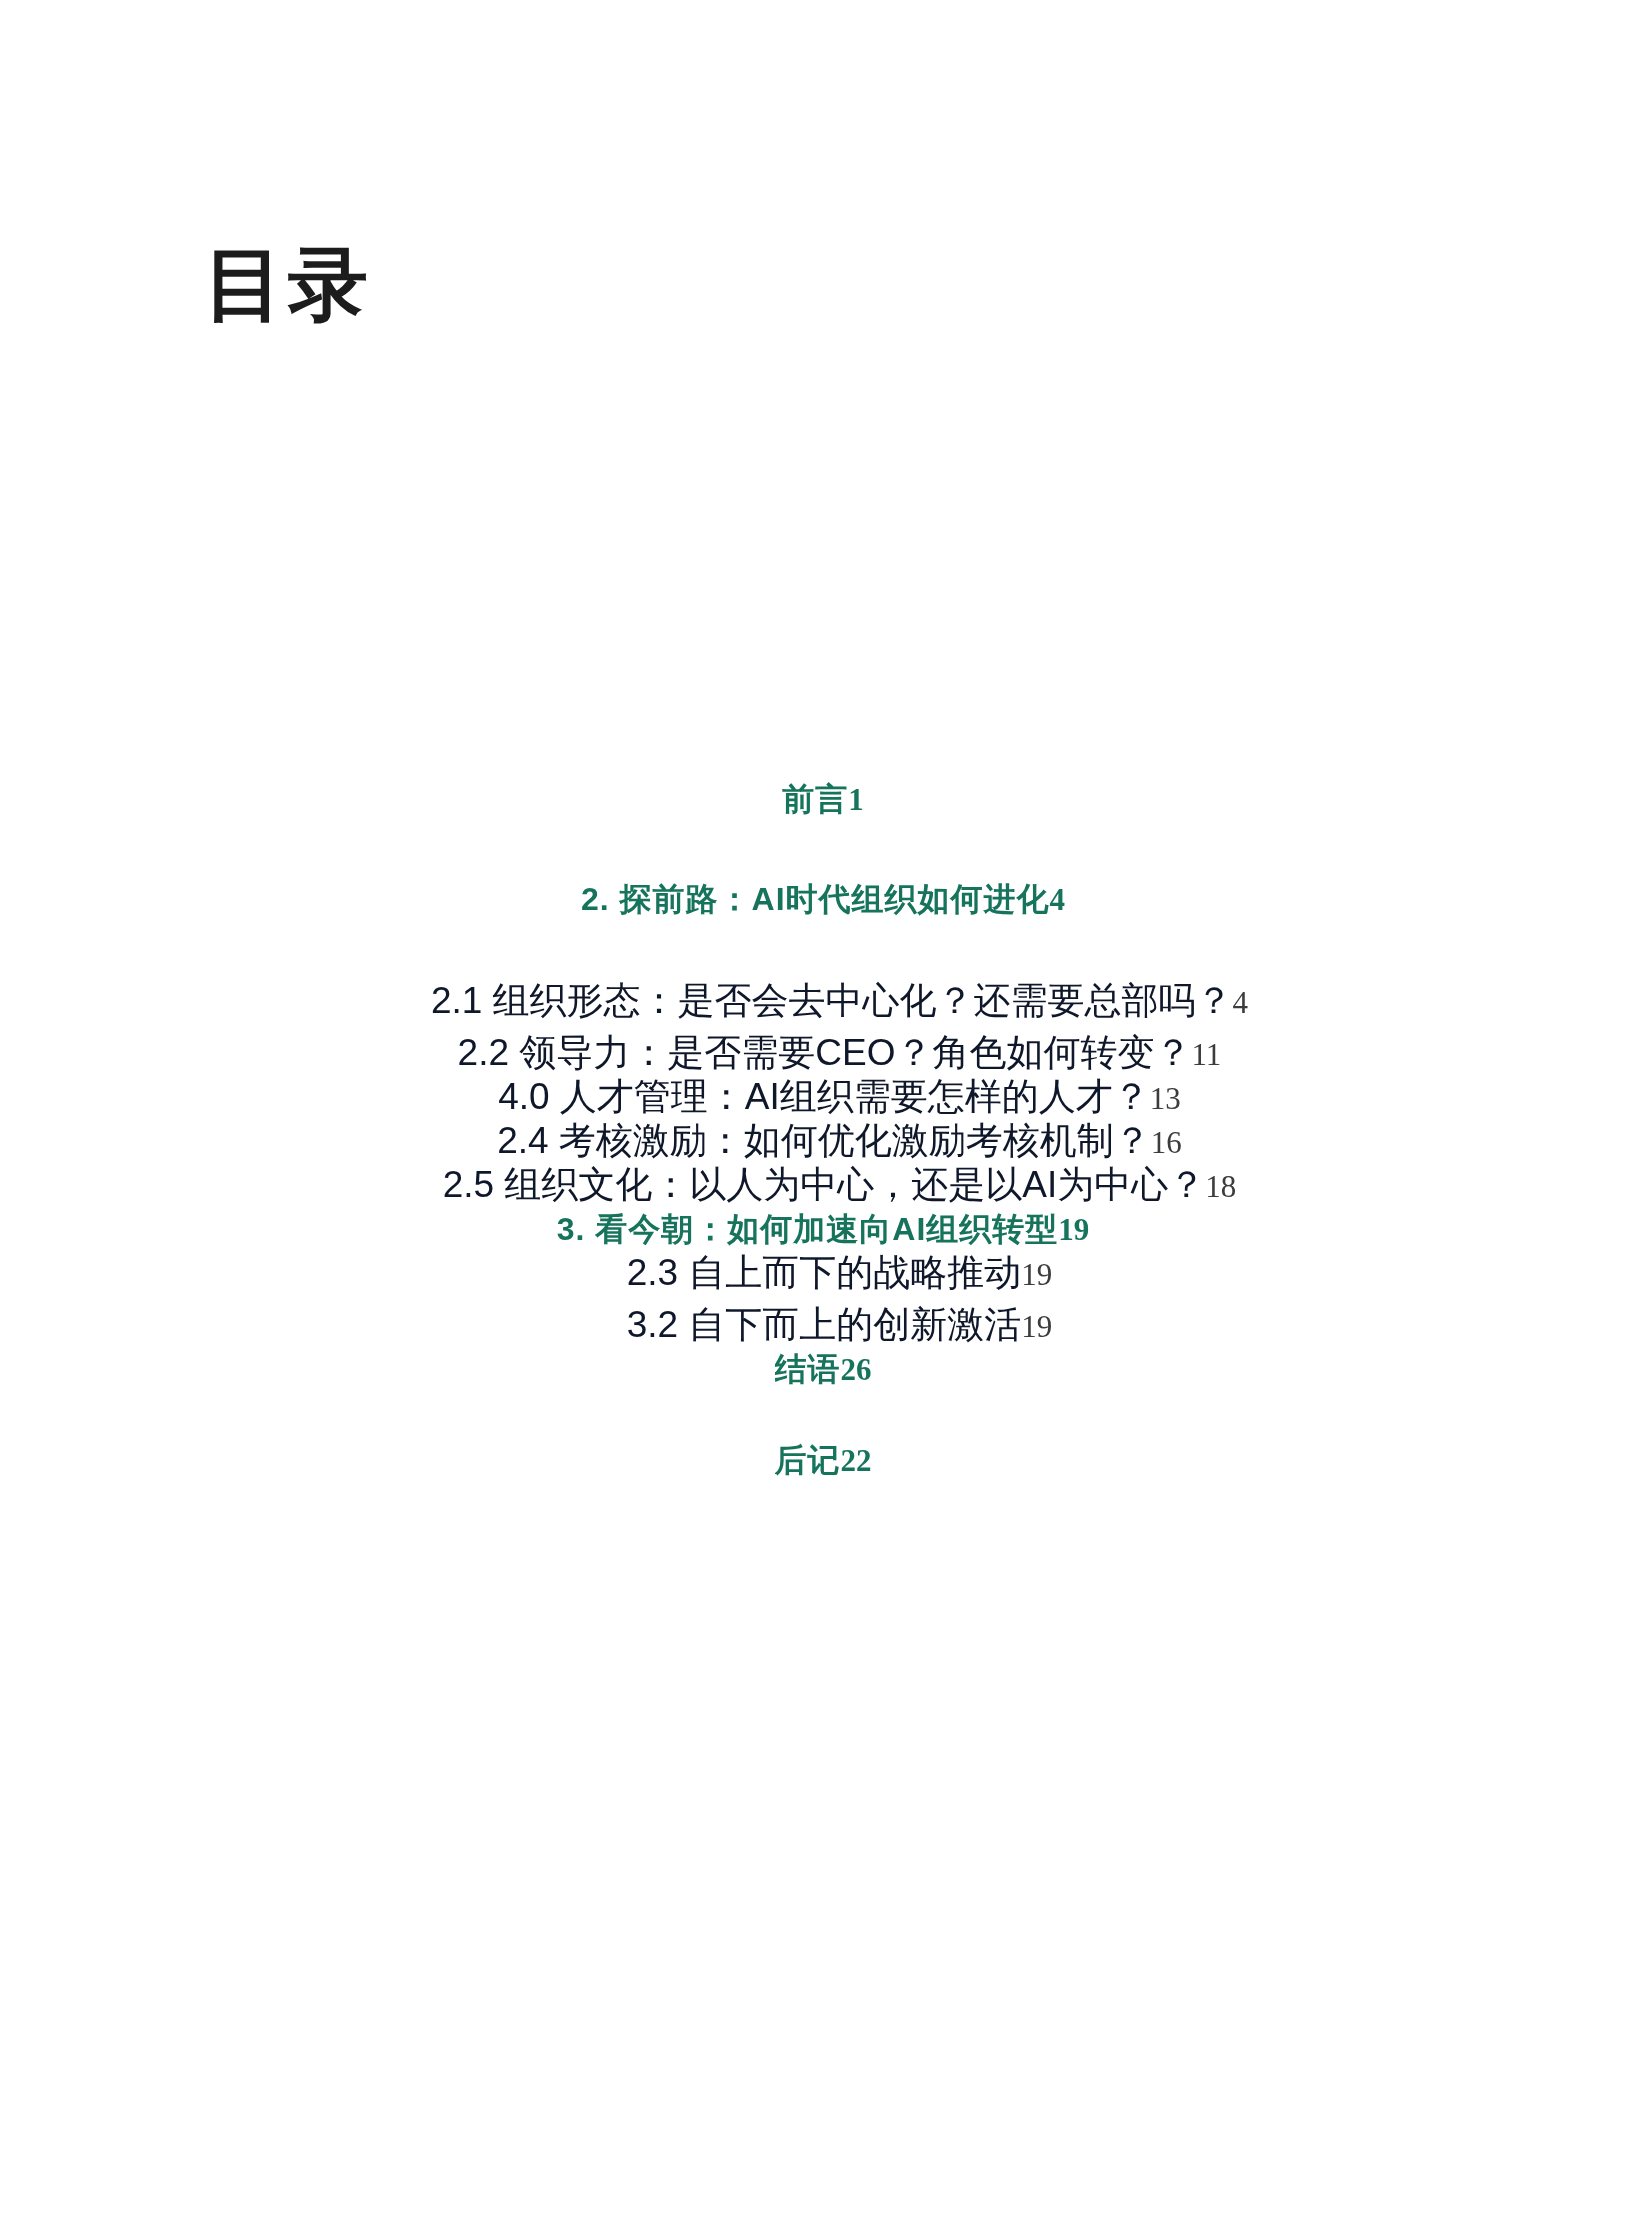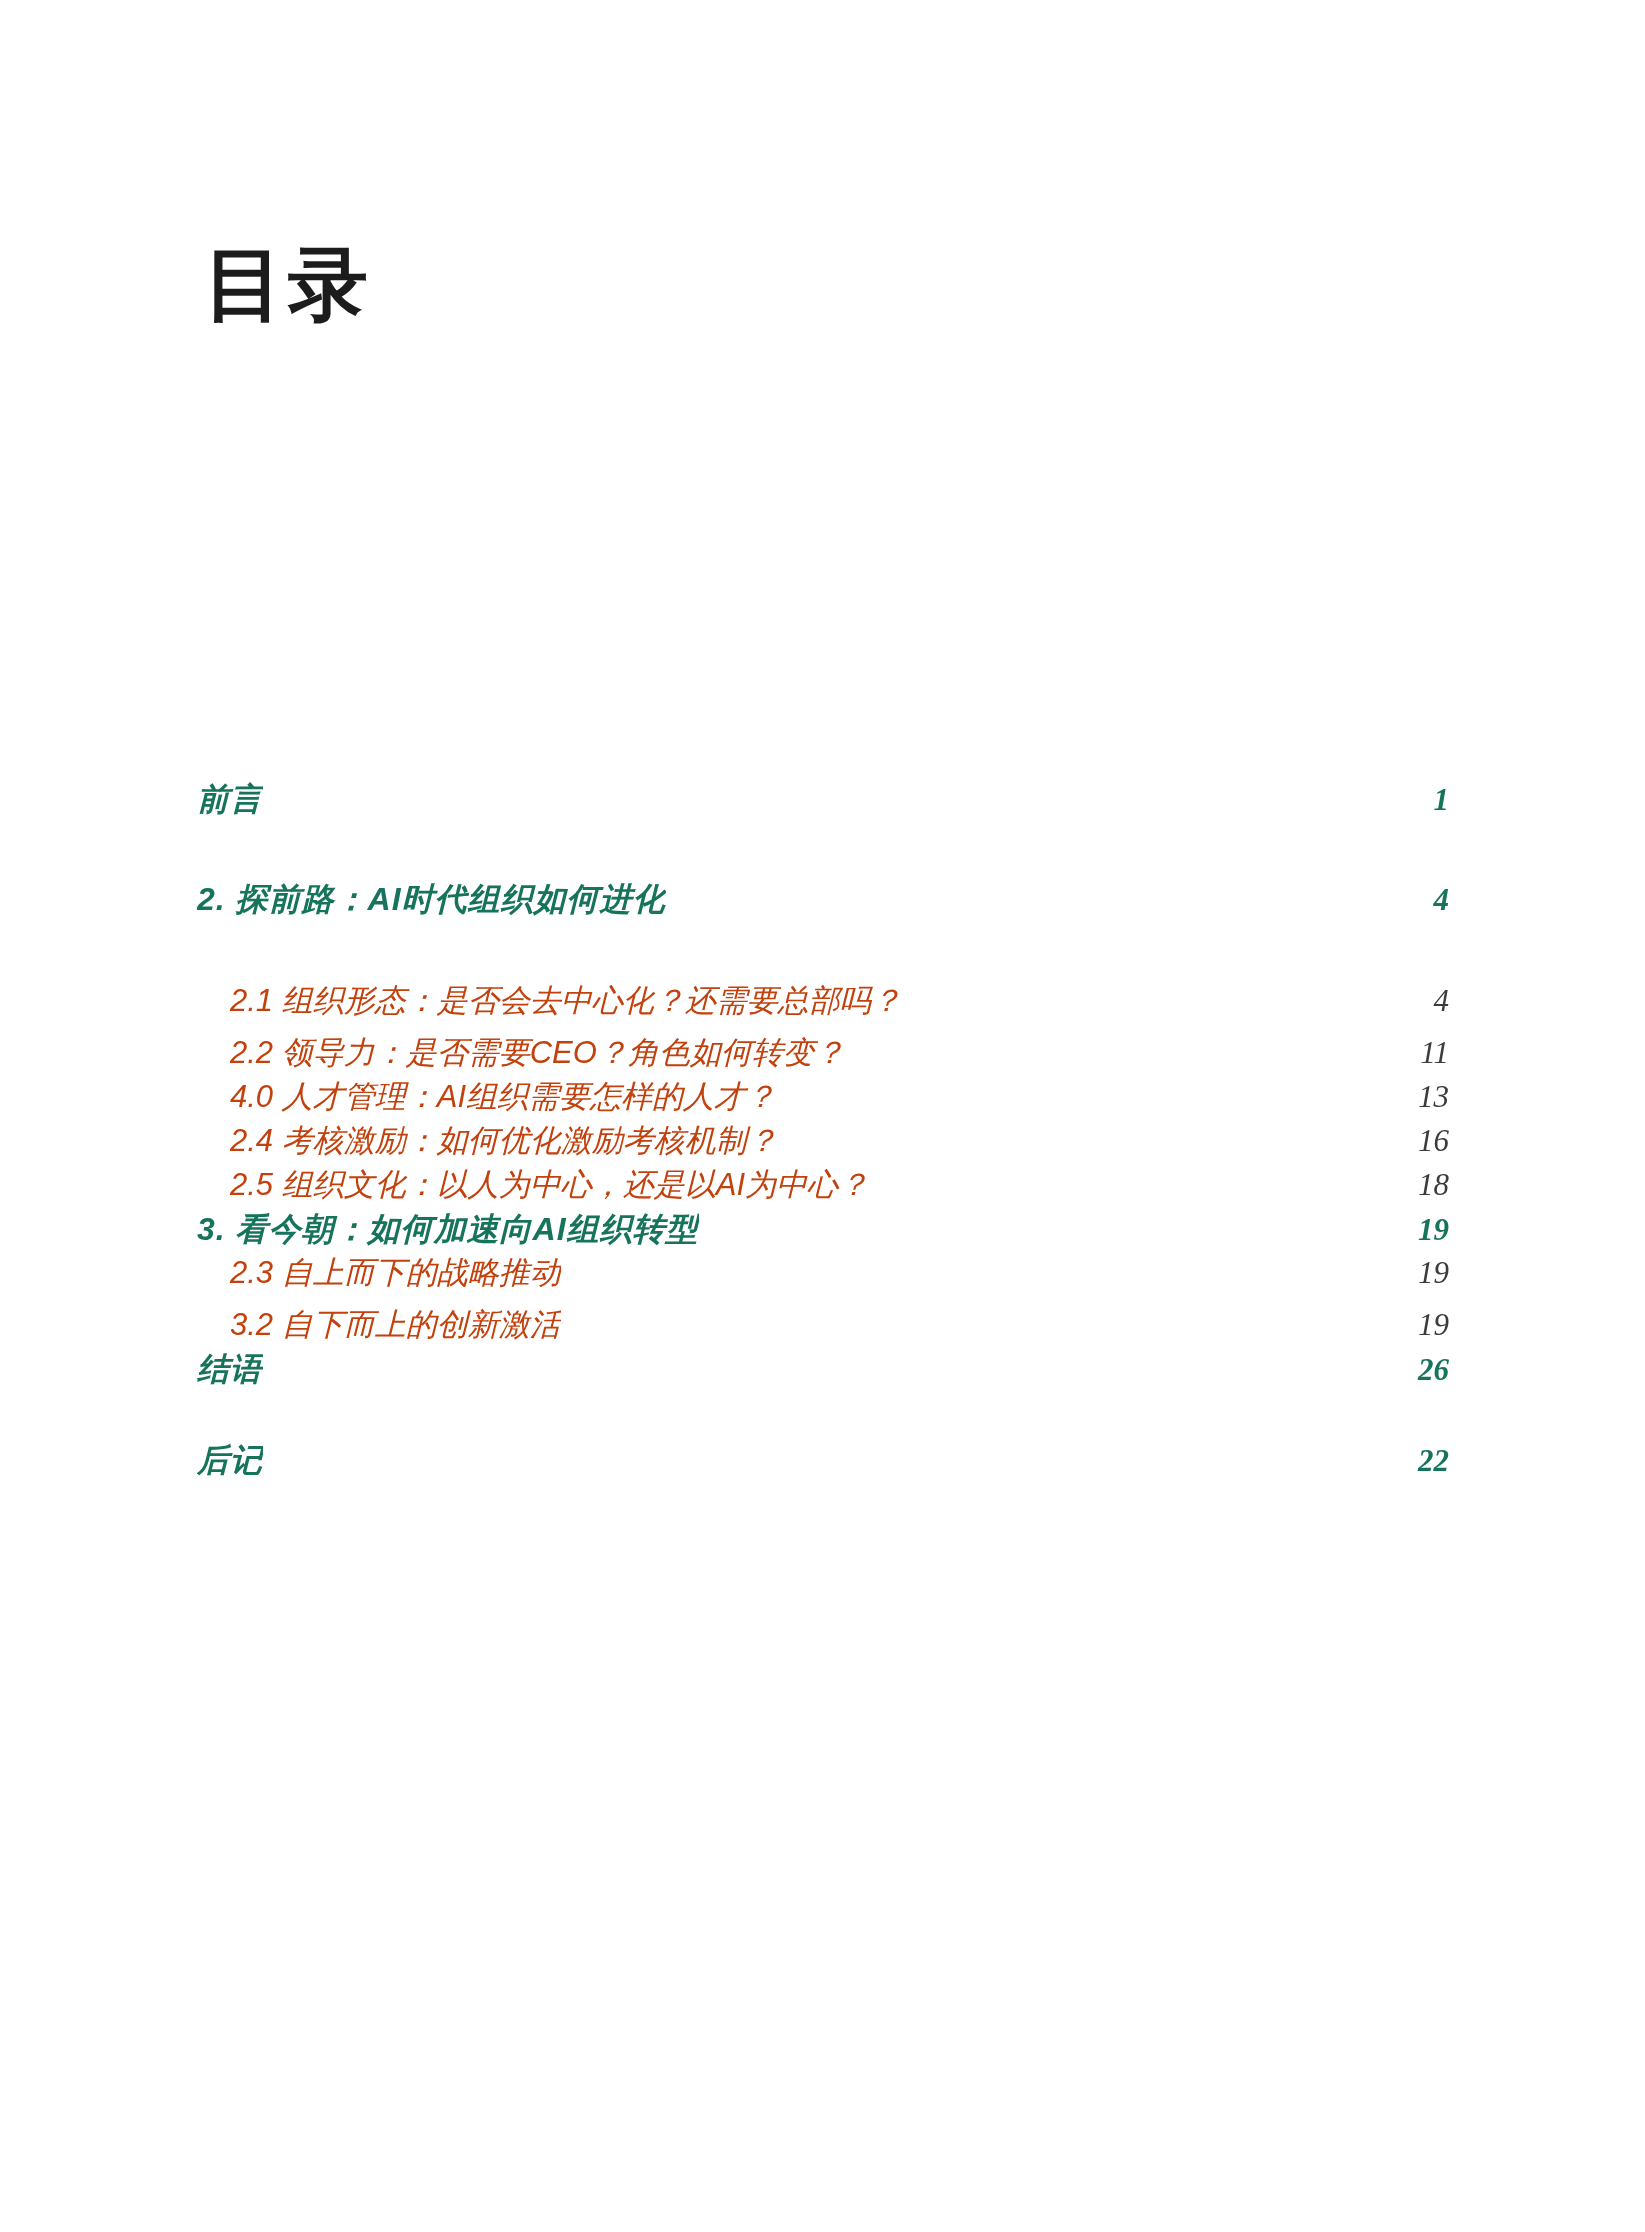--- a/index.html
+++ b/index.html
@@ -23,40 +23,39 @@
     letter-spacing: 4px;
   }
   .toc {
     position: absolute;
     left: 197px;
     right: 197px;
     top: 777px;
   }
   .row {
     display: flex;
-    justify-content: space-between;
+    justify-content: center;
     align-items: baseline;
     height: 44px;
     line-height: 44px;
-    font-style: italic;
   }
   .row .label {
     white-space: nowrap;
     overflow: hidden;
   }
   .row.section .label {
     font-size: 32px;
     font-weight: 700;
     color: #17745c;
     letter-spacing: 1px;
   }
   .row.sub .label {
-    font-size: 31px;
+    font-size: 37px;
     font-weight: 400;
-    color: #c2410c;
+    color: #0f172a;
     padding-left: 33px;
   }
   .row .pagenum {
     font-family: "Liberation Serif", "DejaVu Serif", serif;
     font-size: 31px;
   }
   .row.section .pagenum {
     font-weight: 700;
     color: #17745c;
   }

